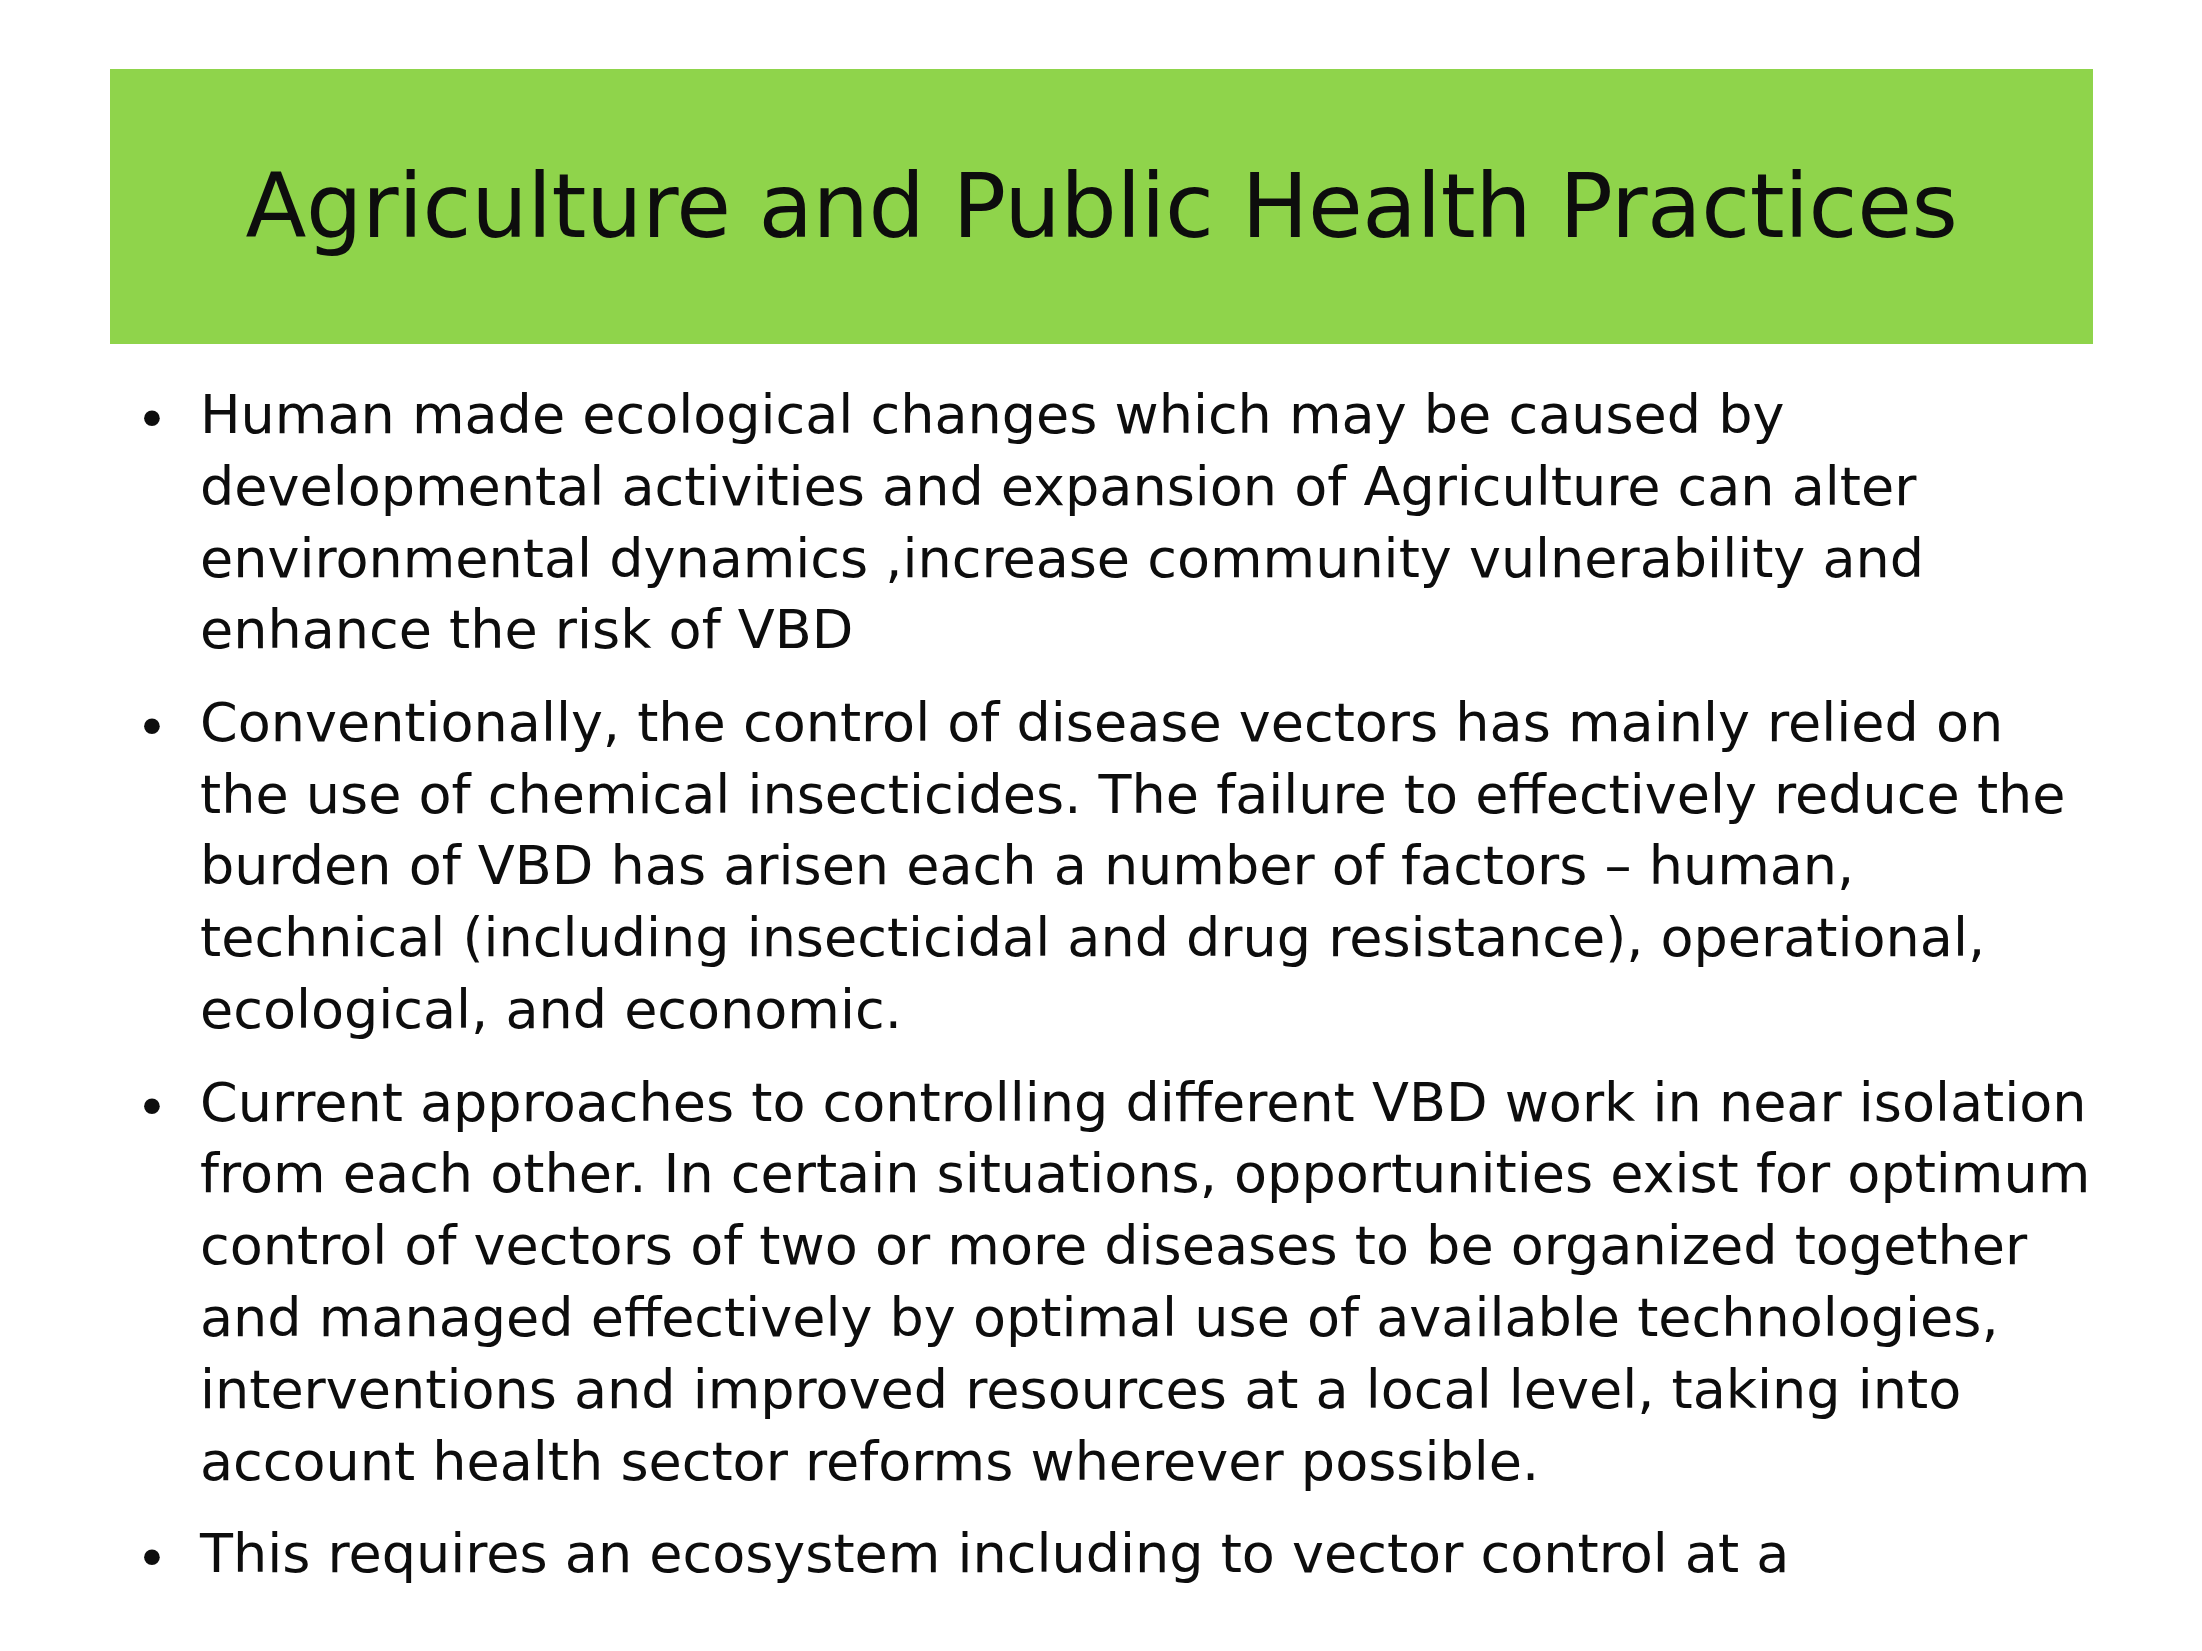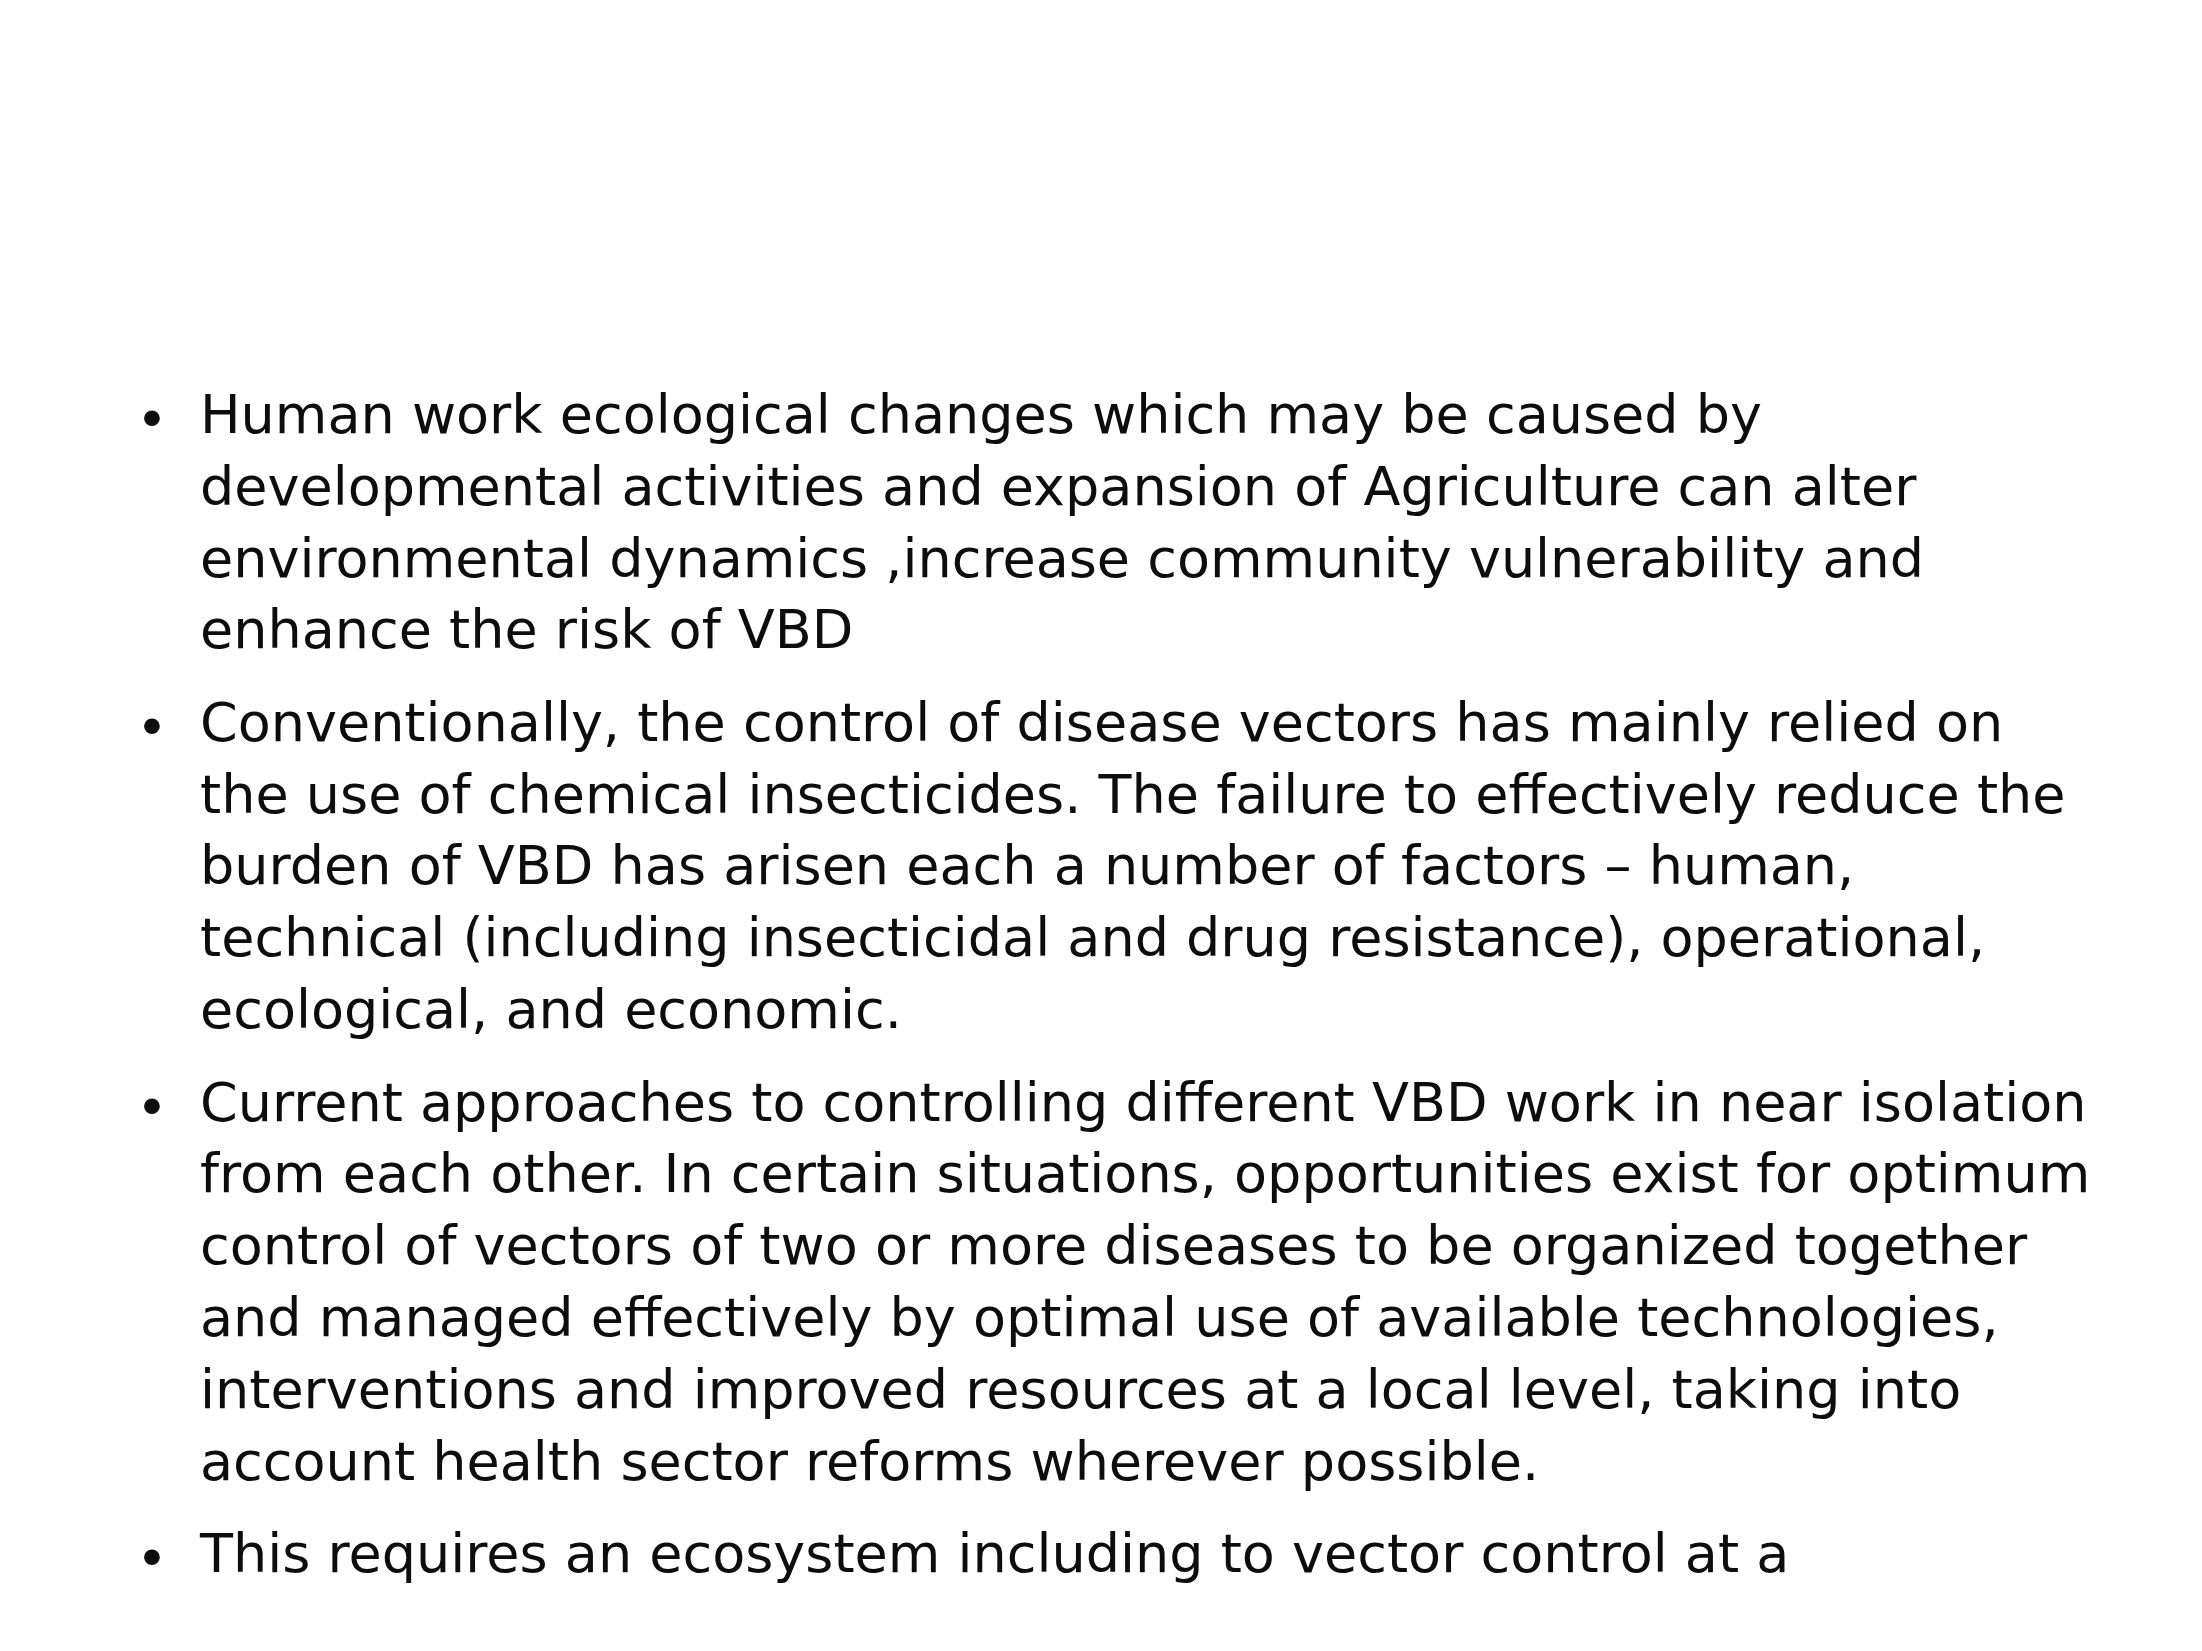--- a/index.html
+++ b/index.html
@@ -75,26 +75,29 @@
   }
   .bullet-text {
     display: block;
   }
 </style>
 </head>
 <body>
 
 <div class="slide">
 
+  <div class="title-band">
+    <div class="title-text">Agriculture and Public Health Practices</div>
+  </div>
 
   <div class="body-area">
     <ul class="bullets">
       <li>
         <span class="dot">•</span>
-        <span class="bullet-text">Human work ecological changes which may be caused by developmental activities and expansion of Agriculture can alter environmental dynamics ,increase community vulnerability  and enhance the risk of VBD</span>
+        <span class="bullet-text">Human made ecological changes which may be caused by developmental activities and expansion of Agriculture can alter environmental dynamics ,increase community vulnerability  and enhance the risk of VBD</span>
       </li>
       <li>
         <span class="dot">•</span>
         <span class="bullet-text">Conventionally, the control of disease vectors has mainly relied on the use of chemical insecticides. The failure to effectively reduce the burden of VBD has arisen each a number of factors – human, technical (including insecticidal and drug resistance), operational, ecological, and economic.</span>
       </li>
       <li>
         <span class="dot">•</span>
         <span class="bullet-text">Current approaches to controlling different VBD work in near isolation from each other. In certain situations, opportunities exist for optimum control of vectors of two or more diseases to be organized together and managed effectively by optimal use of available technologies, interventions and improved resources at a local level, taking into account health sector reforms wherever possible.</span>
       </li>
       <li>

